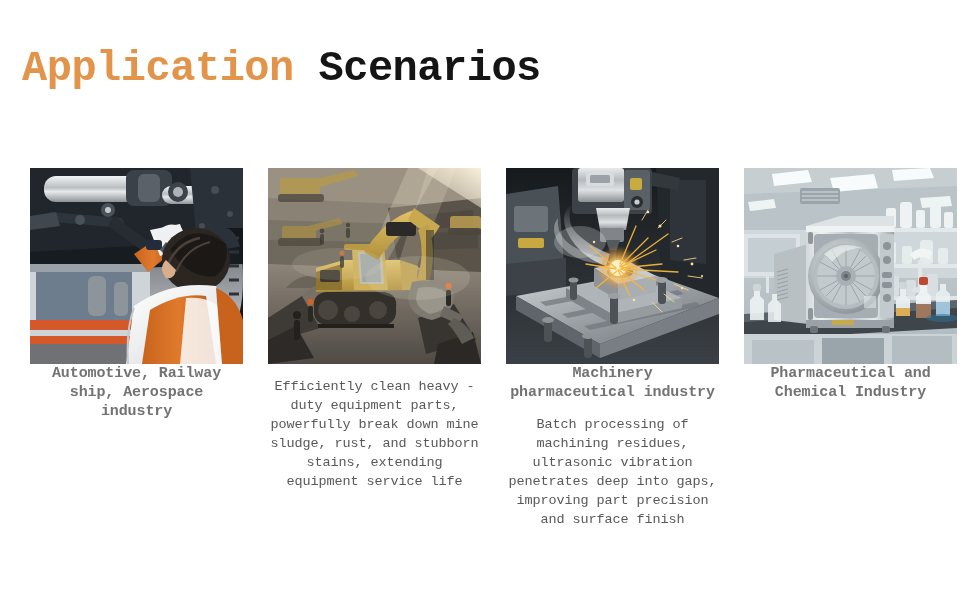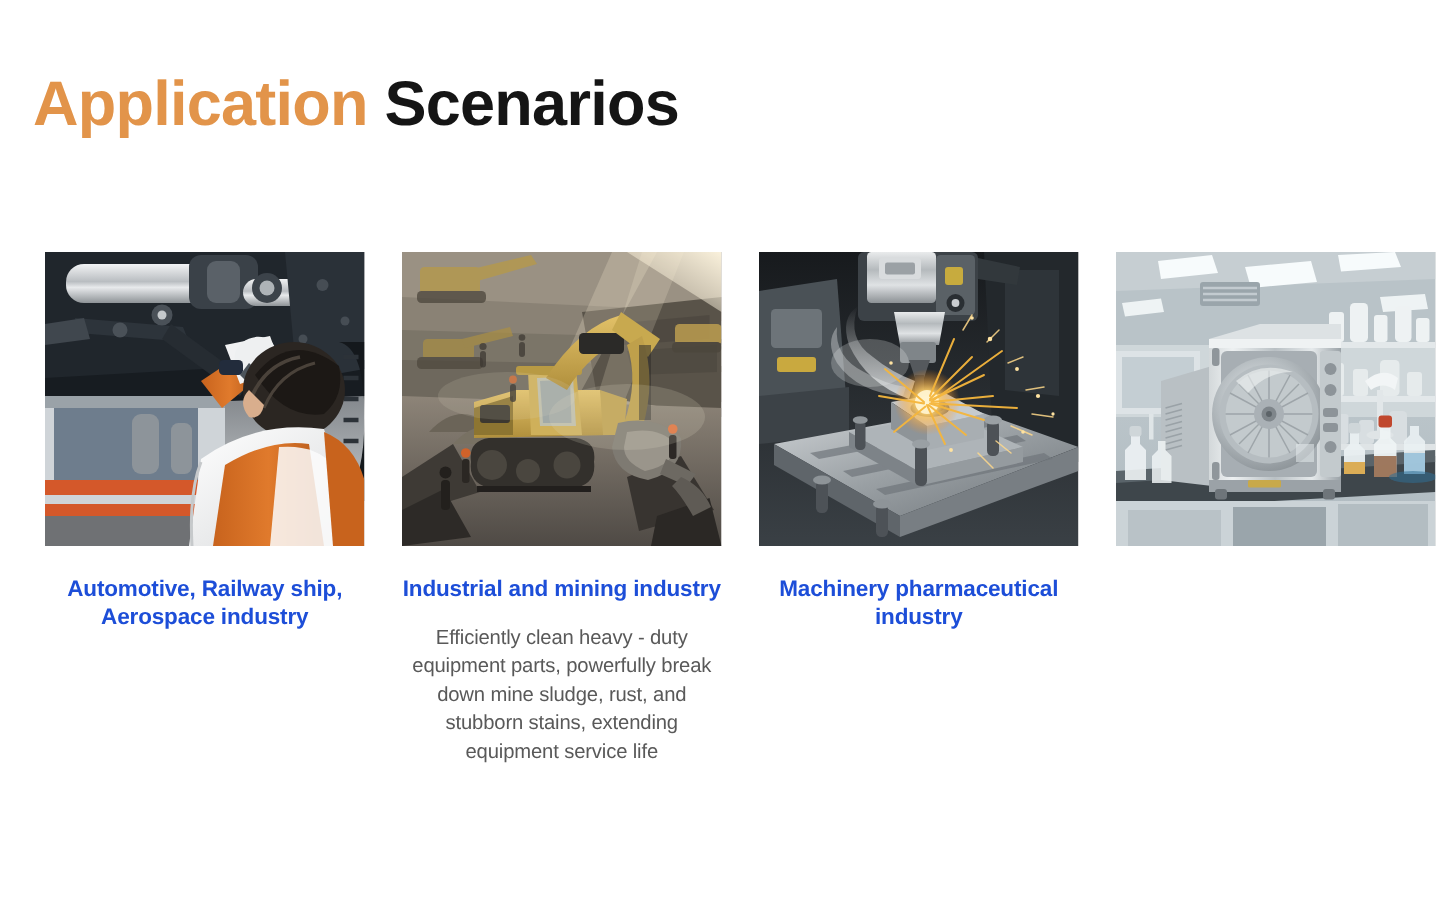--- a/index.html
+++ b/index.html
@@ -14,20 +14,21 @@
     background: #ffffff;
     font-family: "Liberation Sans", sans-serif;
     -webkit-font-smoothing: antialiased;
   }
 
   .page {
     position: relative;
     width: 970px;
     height: 544px;
     background: #ffffff;
+    font-family: Liberation Mono, monospace;
   }
 
   
   .page-title {
     position: absolute;
     left: 22px;
     top: 43px;
     font-size: 42px;
     font-weight: 800;
     letter-spacing: -0.5px;
@@ -57,27 +58,26 @@
   .card-media {
     width: 213px;
     height: 196px;
     overflow: hidden;
     position: relative;
     background: #d8d8d8;
   }
   .card-media svg { display: block; width: 213px; height: 196px; }
 
   .card-heading {
-    margin-top: 19px;
     width: 213px;
     text-align: center;
     font-size: 15px;
     font-weight: 700;
     line-height: 19px;
-    color: #1d4ed8;
+    color: #737373;
     letter-spacing: -0.1px;
   }
 
   .card-body {
     margin-top: 13px;
     width: 213px;
     text-align: center;
     font-size: 13.5px;
     line-height: 19px;
     color: #595959;
@@ -296,21 +296,20 @@
           </g>
           <g fill="#3a3530" opacity=".7">
             <rect x="78" y="60" width="4" height="10" rx="2"></rect>
               <circle cx="80" cy="57" r="2.2"></circle>
           </g>
 
           <ellipse cx="150" cy="110" rx="52" ry="22" fill="#e6dcc8" opacity=".18"></ellipse>
           <ellipse cx="70" cy="96" rx="46" ry="16" fill="#e6dcc8" opacity=".14"></ellipse>
         </svg>
       </div>
-      <div class="card-heading">Industrial and mining industry</div>
       <div class="card-body">Efficiently clean heavy - duty equipment parts, powerfully break down mine sludge, rust, and stubborn stains, extending equipment service life</div>
     </div>
 
     <div class="card">
       <div class="card-media">
         <svg viewBox="0 0 213 196" preserveAspectRatio="xMidYMid slice" aria-hidden="true">
           <defs>
             <linearGradient id="c3-bg" x1="0" y1="0" x2="0" y2="1">
               <stop offset="0" stop-color="#171a1d"></stop>
                 <stop offset="1" stop-color="#3a4045"></stop>
@@ -438,20 +437,21 @@
               <circle cx="186" cy="96" r="1.4"></circle>
             <circle cx="176" cy="120" r="1.2"></circle>
               <circle cx="142" cy="44" r="1.2"></circle>
               <circle cx="128" cy="132" r="1.3"></circle>
             <circle cx="196" cy="108" r="1.1"></circle>
               <circle cx="88" cy="74" r="1.2"></circle>
           </g>
         </svg>
       </div>
       <div class="card-heading">Machinery pharmaceutical industry</div>
+      <div class="card-body">Batch processing of machining residues, ultrasonic vibration penetrates deep into gaps, improving part precision and surface finish</div>
     </div>
 
     <div class="card">
       <div class="card-media">
         <svg viewBox="0 0 213 196" preserveAspectRatio="xMidYMid slice" aria-hidden="true">
           <defs>
             <linearGradient id="p4-room" x1="0" y1="0" x2="0" y2="1">
               <stop offset="0" stop-color="#c9d2d6"></stop>
                 <stop offset="1" stop-color="#aeb9bf"></stop>
             </linearGradient>
@@ -607,16 +607,17 @@
             <path d="M6 152 L6 132 L10 128 L10 122 L16 122 L16 128 L20 132 L20 152 Z" fill="#edf2f4" opacity=".9"></path>
             <rect x="9" y="116" width="8" height="7" rx="2" fill="#cfd6d9"></rect>
           </g>
           <g>
             <path d="M24 154 L24 136 L28 132 L28 126 L33 126 L33 132 L37 136 L37 154 Z" fill="#eef3f5" opacity=".85"></path>
           </g>
 
           <path d="M120 140 L120 128 L132 128 L132 140 Z" fill="#e9eff1" opacity=".5"></path>
         </svg>
       </div>
+      <div class="card-heading">Pharmaceutical and Chemical Industry</div>
     </div>
 
   </div>
 </div>
 
 </body></html>

